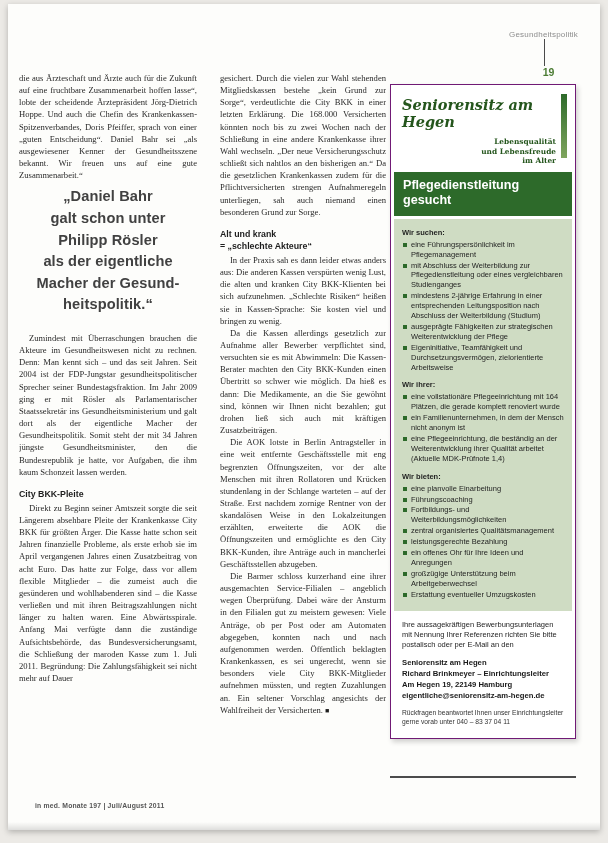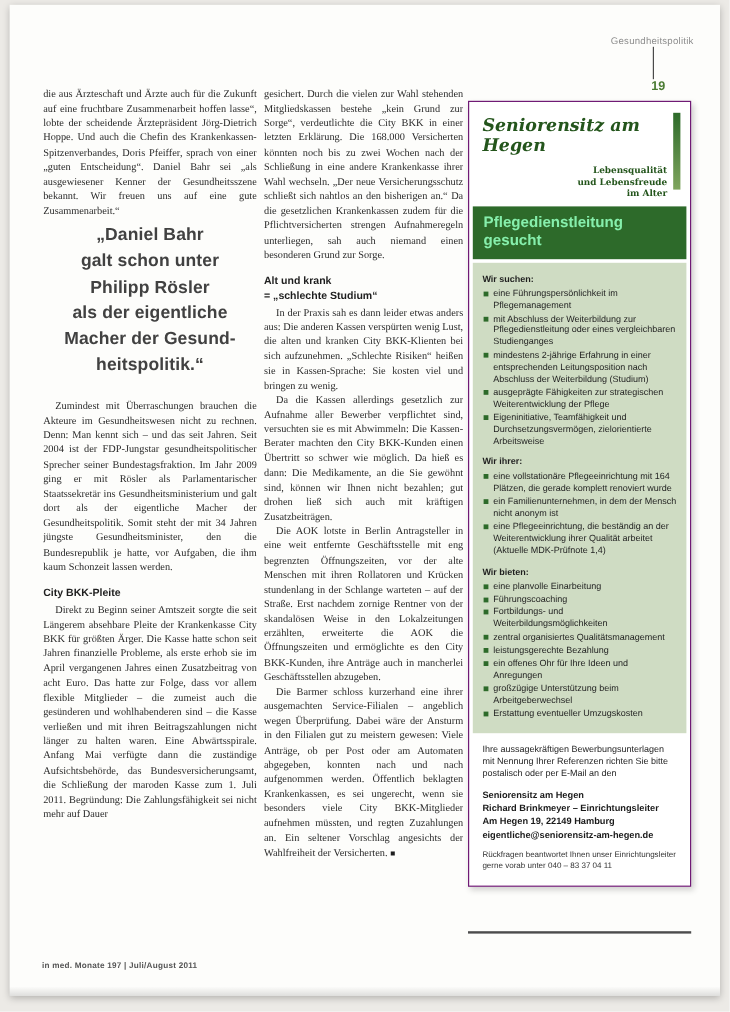--- a/index.html
+++ b/index.html
@@ -19,21 +19,21 @@
   }
 
   
   .pagehead{position:absolute;top:30px;right:20px;display:flex;align-items:center;flex-direction:column;}
   .pagehead .sec{font-family:"Liberation Sans",sans-serif;font-size:8px;color:#8d8d8d;margin-right:10px;letter-spacing:.2px;}
   .pagehead .div{width:1px;height:27px;background:#4a4a4a;margin-right:9px;}
   .pagehead .pnum{font-family:"Liberation Sans",sans-serif;font-size:10.5px;color:#4b7c33;font-weight:bold;}
 
   
   .col{position:absolute;top:72px;font-size:8.6px;line-height:12.15px;color:#2a2a2a;text-align:justify;overflow:hidden;hyphens:auto;}
-  .col1{left:36px;width:178px;height:726px;}
+  .col1{left:19px;width:178px;height:726px;}
   .col2{left:220px;width:166px;height:722px;}
   .col p{margin:0;}
   .col p.ind{text-indent:10px;}
   .pullquote{
     font-family:"Liberation Sans",sans-serif;
     font-size:14.6px;line-height:21.6px;font-weight:600;color:#414141;
     text-align:center;margin:5px 0 16px 0;letter-spacing:.1px;
   }
   .subhead{
     font-family:"Liberation Sans",sans-serif;font-weight:bold;font-size:8.8px;
@@ -62,21 +62,21 @@
     font-style:italic;font-weight:bold;font-size:14.5px;color:#24551c;
   }
   .ad-tagline{
     margin-top:7px;text-align:right;
     font-family:"DejaVu Serif","Liberation Serif",serif;
     font-weight:bold;font-size:7.4px;line-height:9.6px;color:#24551c;
   }
   .ad-bar{position:absolute;right:5px;top:6px;width:6px;height:64px;
     background:linear-gradient(#2d6a2a,#7fa55e);}
   .ad-banner{
-    background:#2d6a2a;color:#86efac;font-weight:bold;
+    background:#2d6a2a;color:#ffffff;font-weight:bold;
     font-size:12.6px;line-height:15.5px;padding:6px 9px 7px 9px;
   }
   .ad-box{
     margin-top:3px;background:#cfdcc3;color:#1f1f1f;
     padding:9px 7px 10px 8px;font-size:7.5px;line-height:9.9px;
   }
   .ad-label{font-weight:bold;margin:0 0 2px 0;}
   .ad-sec{margin-top:8px;}
   .ad-sec:first-child{margin-top:0;}
   .b-row{display:flex;margin:0 0 1px 0;}
@@ -110,21 +110,21 @@
   </div>
   <p class="ind">Zumindest mit Überraschungen brauchen die Akteure im Gesundheitswesen nicht zu rechnen. Denn: Man kennt sich – und das seit Jahren. Seit 2004 ist der FDP-Jungstar gesundheitspolitischer Sprecher seiner Bundestagsfraktion. Im Jahr 2009 ging er mit Rösler als Parlamentarischer Staatssekretär ins Gesundheitsministerium und galt dort als der eigentliche Macher der Gesundheitspolitik. Somit steht der mit 34 Jahren jüngste Gesundheitsminister, den die Bundesrepublik je hatte, vor Aufgaben, die ihm kaum Schonzeit lassen werden.</p>
   <div class="subhead">City BKK-Pleite</div>
   <p class="ind">Direkt zu Beginn seiner Amtszeit sorgte die seit Längerem absehbare Pleite der Krankenkasse City BKK für größten Ärger. Die Kasse hatte schon seit Jahren finanzielle Probleme, als erste erhob sie im April vergangenen Jahres einen Zusatzbeitrag von acht Euro. Das hatte zur Folge, dass vor allem flexible Mitglieder – die zumeist auch die gesünderen und wohlhabenderen sind – die Kasse verließen und mit ihren Beitragszahlungen nicht länger zu halten waren. Eine Abwärtsspirale. Anfang Mai verfügte dann die zuständige Aufsichtsbehörde, das Bundesversicherungsamt, die Schließung der maroden Kasse zum 1. Juli 2011. Begründung: Die Zahlungsfähigkeit sei nicht mehr auf Dauer</p>
 </div>
 
 <div class="col col2">
   <p>gesichert. Durch die vielen zur Wahl stehenden Mitgliedskassen bestehe „kein Grund zur Sorge“, verdeutlichte die City BKK in einer letzten Erklärung. Die 168.000 Versicherten könnten noch bis zu zwei Wochen nach der Schließung in eine andere Krankenkasse ihrer Wahl wechseln. „Der neue Versicherungsschutz schließt sich nahtlos an den bisherigen an.“ Da die gesetzlichen Krankenkassen zudem für die Pflichtversicherten strengen Aufnahmeregeln unterliegen, sah auch niemand einen besonderen Grund zur Sorge.</p>
   <div class="subhead">
     <div>Alt und krank</div>
-    <div>= „schlechte Studium“</div>
+    <div>= „schlechte Akteure“</div>
   </div>
   <p class="ind">In der Praxis sah es dann leider etwas anders aus: Die anderen Kassen verspürten wenig Lust, die alten und kranken City BKK-Klienten bei sich aufzunehmen. „Schlechte Risiken“ heißen sie in Kassen-Sprache: Sie kosten viel und bringen zu wenig.</p>
   <p class="ind">Da die Kassen allerdings gesetzlich zur Aufnahme aller Bewerber verpflichtet sind, versuchten sie es mit Abwimmeln: Die Kassen-Berater machten den City BKK-Kunden einen Übertritt so schwer wie möglich. Da hieß es dann: Die Medikamente, an die Sie gewöhnt sind, können wir Ihnen nicht bezahlen; gut drohen ließ sich auch mit kräftigen Zusatzbeiträgen.</p>
   <p class="ind">Die AOK lotste in Berlin Antragsteller in eine weit entfernte Geschäftsstelle mit eng begrenzten Öffnungszeiten, vor der alte Menschen mit ihren Rollatoren und Krücken stundenlang in der Schlange warteten – auf der Straße. Erst nachdem zornige Rentner von der skandalösen Weise in den Lokalzeitungen erzählten, erweiterte die AOK die Öffnungszeiten und ermöglichte es den City BKK-Kunden, ihre Anträge auch in mancherlei Geschäftsstellen abzugeben.</p>
   <p class="ind"><span>Die Barmer schloss kurzerhand eine ihrer ausgemachten Service-Filialen – angeblich wegen Überprüfung. Dabei wäre der Ansturm in den Filialen gut zu meistern gewesen: Viele Anträge, ob per Post oder am Automaten abgegeben, konnten nach und nach aufgenommen werden. Öffentlich beklagten Krankenkassen, es sei ungerecht, wenn sie besonders viele City BKK-Mitglieder aufnehmen müssten, und regten Zuzahlungen an. Ein seltener Vorschlag angesichts der Wahlfreiheit der Versicherten.</span> <span class="endmark">■</span></p>
 </div>
 
 <div class="ad">
   <div class="ad-head">
     <div class="ad-brand">Seniorensitz am Hegen</div>

